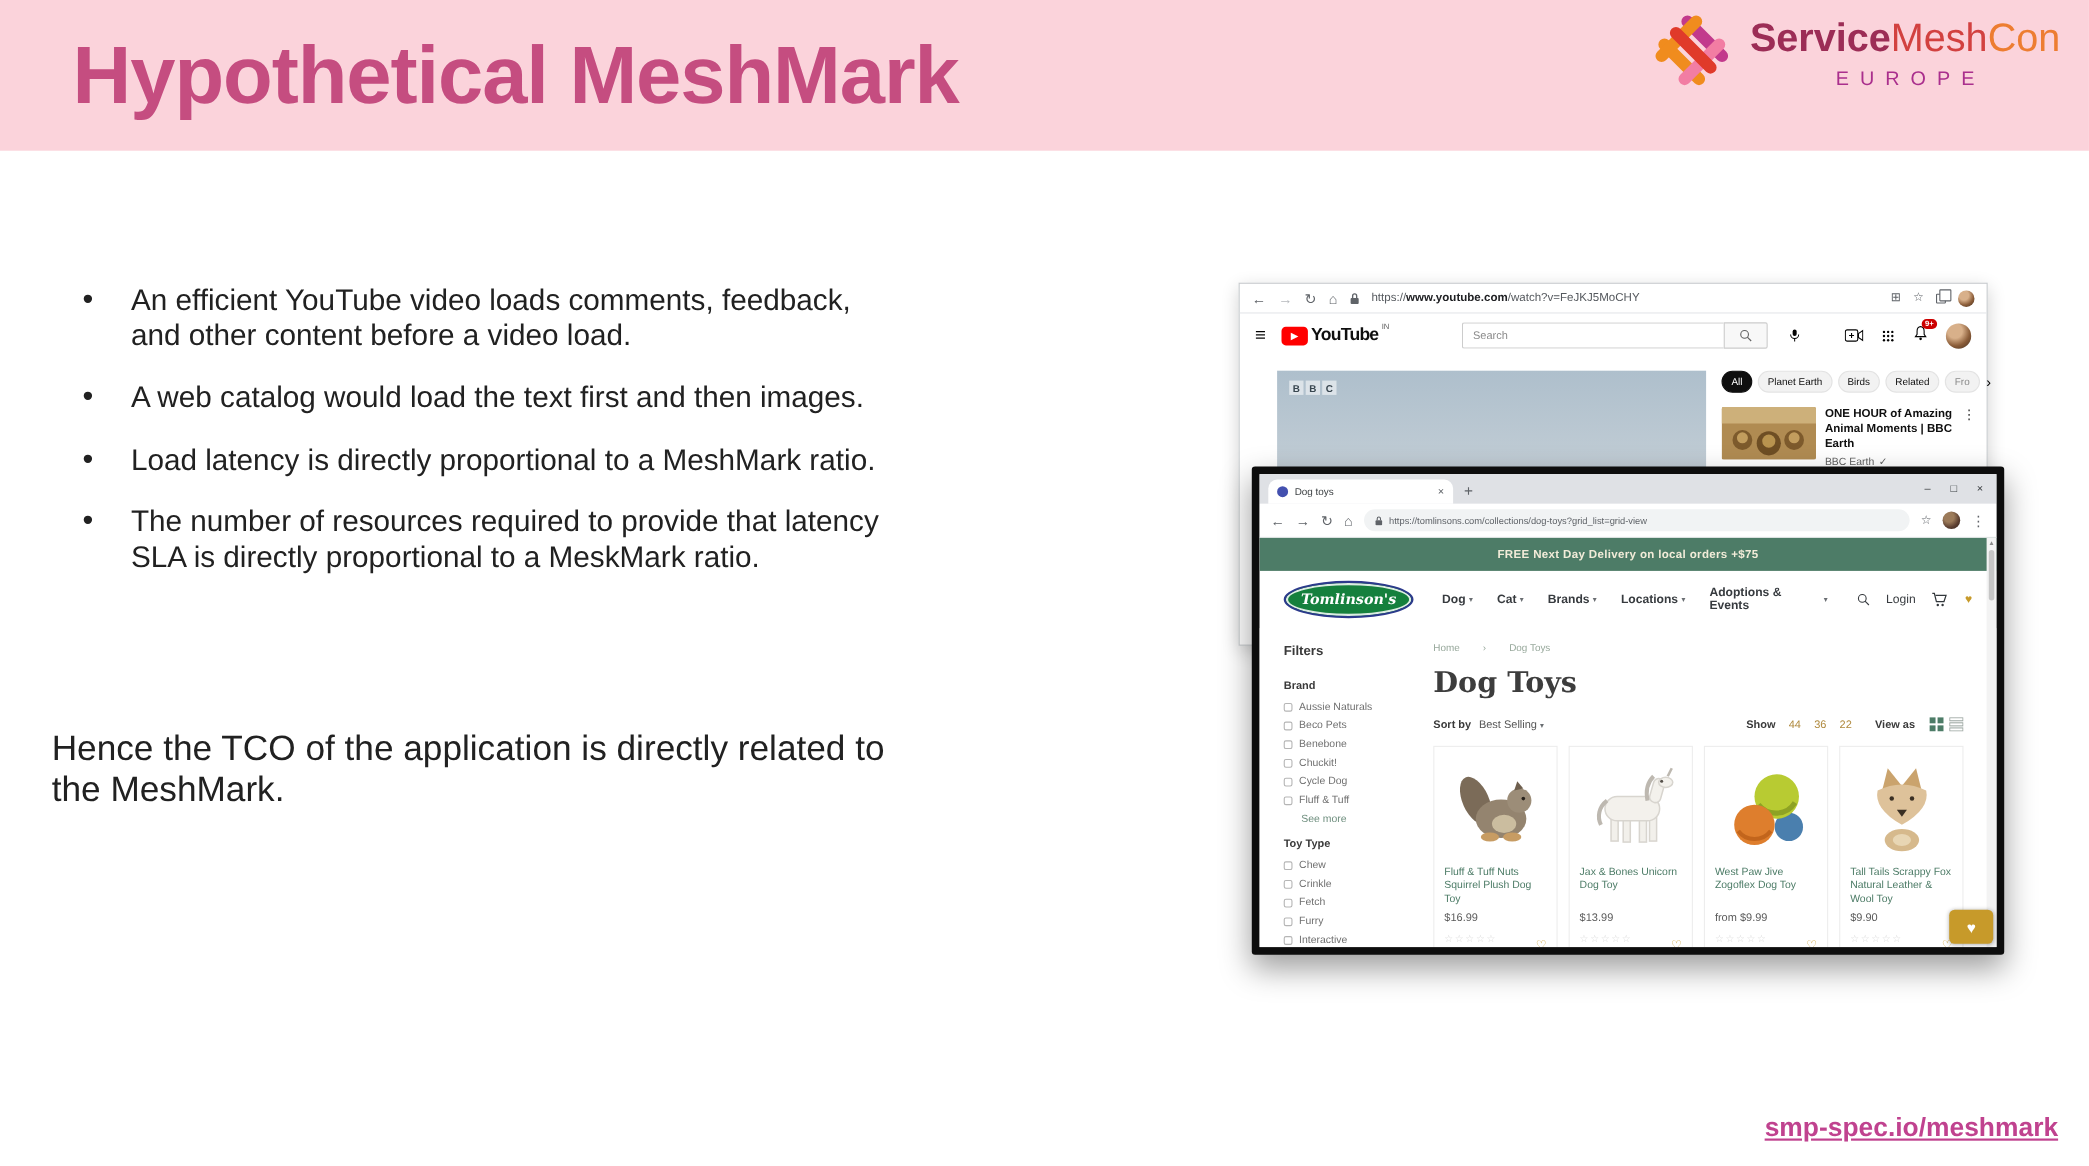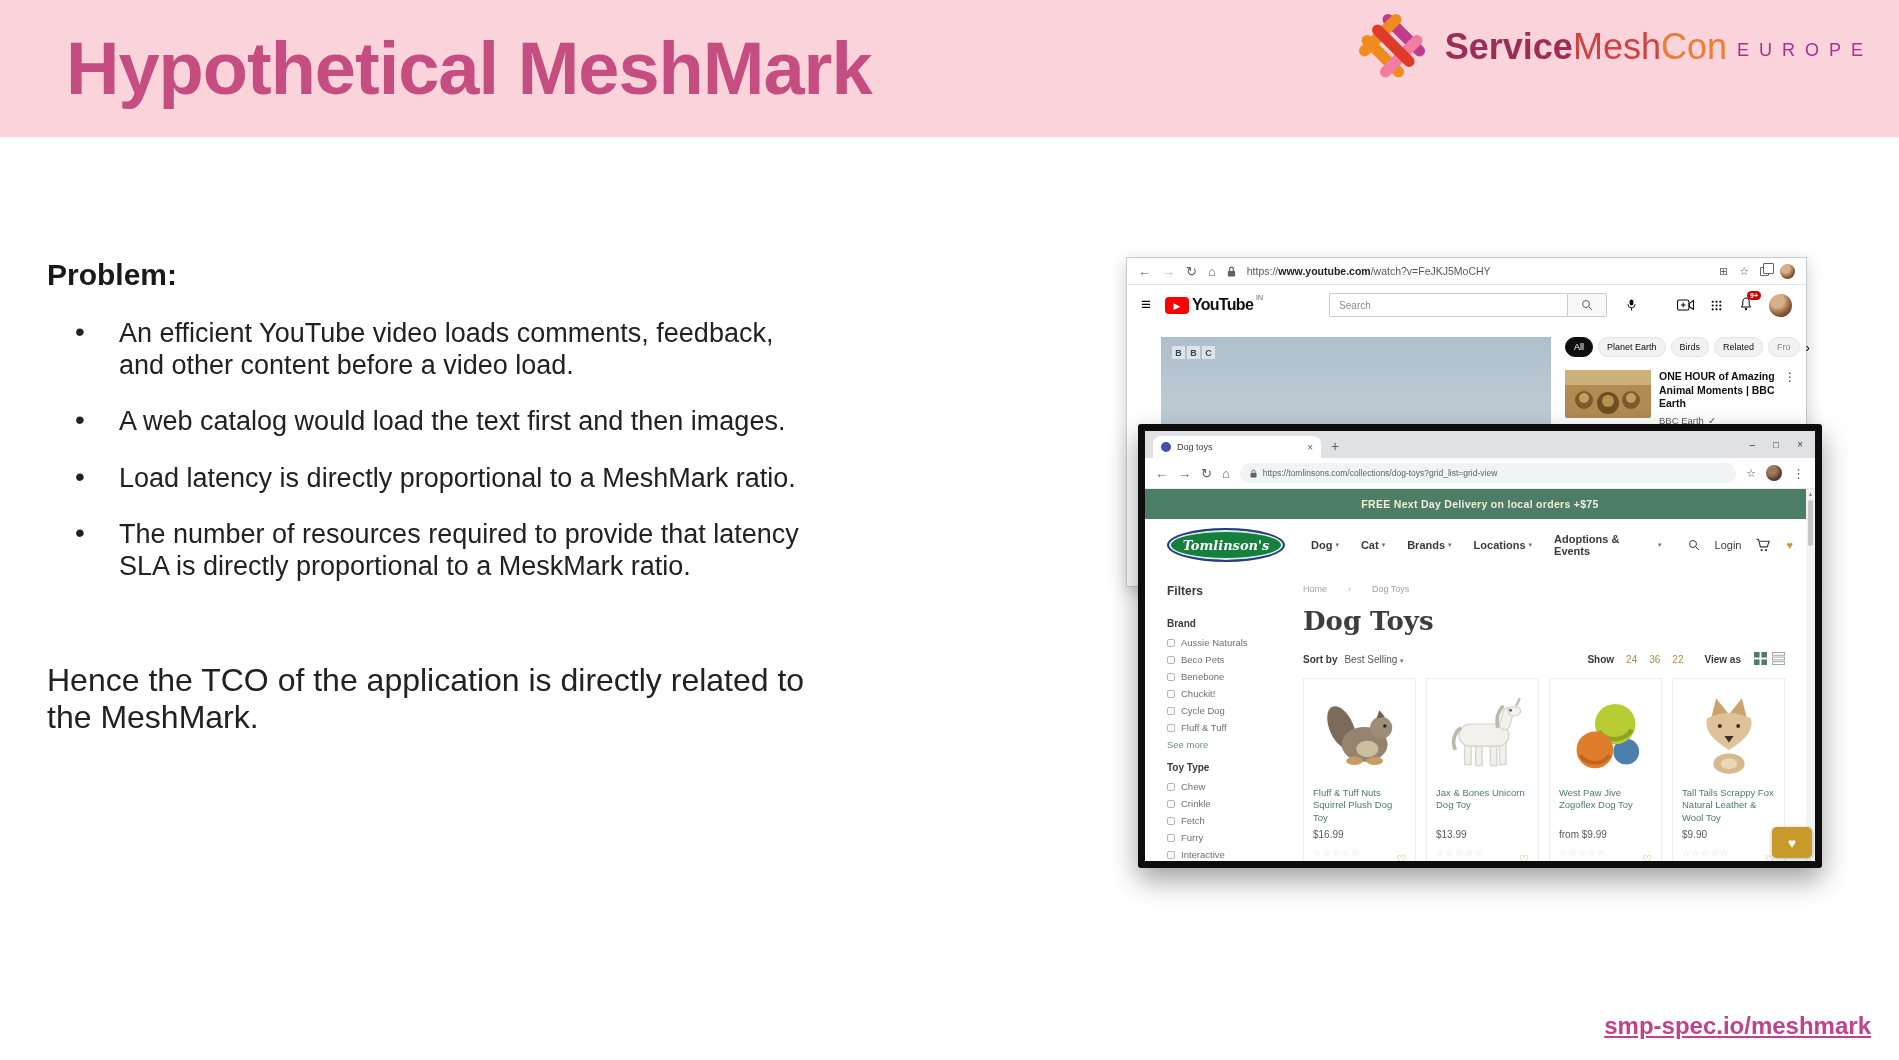--- a/index.html
+++ b/index.html
@@ -5,21 +5,21 @@
   * { margin:0; padding:0; box-sizing:border-box; }
   html,body { width:1899px; height:1060px; }
   body { position:relative; overflow:hidden; background:#fff;
          font-family:"Liberation Sans","DejaVu Sans",sans-serif; color:#1f1f1f; }
 
   
   .hdr { position:absolute; left:0; top:0; width:1899px; height:137px; background:#fbd3db;
          display:flex; align-items:center; }
   .hdr-title { padding-left:66px; font-size:74px; font-weight:bold; color:#c54d80; letter-spacing:-1px; }
   .brand { position:absolute; right:26px; top:10px; display:flex; align-items:center; gap:16px; }
-  .brand-text { display:flex; align-items:center; }
+  .brand-text { display:flex; flex-direction:column; align-items:center; }
   .brand-line { font-size:36px; letter-spacing:0; }
   .brand-line .svc { font-weight:bold; color:#9c2d56; }
   .brand-line .msh { color:#d24140; }
   .brand-line .con { color:#ed7d31; }
   .brand-region { font-size:18px; letter-spacing:10px; color:#aa2f8d; margin-top:6px; text-indent:10px; }
 
   
   .problem { position:absolute; left:47px; top:258px; width:980px; }
   .problem h2 { font-size:30px; font-weight:bold; color:#191919; margin-bottom:26px; }
   .blist { list-style:none; width:770px; }
@@ -111,21 +111,21 @@
   .nav-item { font-size:11px; font-weight:bold; color:#373b3f; display:flex; align-items:center; gap:3px;}
   .caret { font-size:7px; color:#6a6e72; }
   .shop-actions { margin-left:auto; display:flex; align-items:center; gap:15px; font-size:11px; color:#373b3f;}
   .gold { color:#c79a2a; }
   .shop-body { flex:1; display:flex; gap:18px; padding:13px 20px 0 22px; background:#fff; overflow:hidden; }
   .filters { width:118px; flex:none; font-size:9.5px; color:#707070; }
   .filters-h { font-size:12px; font-weight:bold; color:#3a3a3a; margin-bottom:20px; }
   .fgroup-t { font-size:10px; font-weight:bold; color:#3a3a3a; margin:10px 0 8px; }
   .fitem { display:flex; align-items:center; gap:6px; margin-bottom:6px; }
   .cb { width:8px; height:8px; border:1px solid #b5b5b5; border-radius:2px; flex:none; }
-  .see-more { color:#6f8f7f; margin:3px 0 12px; }
+  .see-more { color:#6f8f7f; margin:3px 16px 12px; }
   .catalog { flex:1; display:flex; flex-direction:column; min-width:0; padding-right:10px;}
   .crumb { font-size:9px; color:#97a89b; display:flex; gap:21px; }
   .cat-title { font-family:"DejaVu Serif","Liberation Serif",serif; font-size:26px; font-weight:bold;
                color:#3d3d3d; margin:12px 0 16px; }
   .sortbar { display:flex; align-items:flex-end; font-size:10px; color:#555; gap:7px; }
   .sortbar .lbl { font-weight:bold; color:#3a3a3a; }
   .show-opt { color:#b08a3e; margin-left:5px; }
   .view-icons { display:flex; gap:5px; margin-left:6px; }
   .cards { display:flex; gap:10px; margin-top:13px; }
   .card { flex:1; border:1px solid #ededed; background:#fff; padding:8px 9px; position:relative; height:196px; }
@@ -163,21 +163,20 @@
     <div class="brand-text">
       <div class="brand-line">
         <span class="svc">Service</span><span class="msh">Mesh</span><span class="con">Con</span>
       </div>
       <div class="brand-region">EUROPE</div>
     </div>
   </div>
 </div>
 
 <div class="problem">
-  <h2>Problem:</h2>
   <ul class="blist">
     <li>An efficient YouTube video loads comments, feedback, and other content before a video load.</li>
     <li>A web catalog would load the text first and then images.</li>
     <li>Load latency is directly proportional to a MeshMark ratio.</li>
     <li>The number of resources required to provide that latency SLA is directly proportional to a MeskMark ratio.</li>
   </ul>
 </div>
 <p class="conclusion">Hence the TCO of the application is directly related to the MeshMark.</p>
 
 <div class="win-yt">
@@ -415,21 +414,21 @@
         <div class="crumb">
           <span>Home</span>
           <span>›</span>
           <span>Dog Toys</span>
         </div>
         <div class="cat-title">Dog Toys</div>
         <div class="sortbar">
           <span class="lbl">Sort by</span>
           <span><span>Best Selling</span> <span class="caret">▾</span></span>
           <span style="margin-left:auto" class="lbl">Show</span>
-          <span class="show-opt">24</span>
+          <span class="show-opt">44</span>
           <span class="show-opt">36</span>
           <span class="show-opt">22</span>
           <span class="lbl" style="margin-left:14px">View as</span>
           <span class="view-icons">
             <svg width="13" height="13" viewBox="0 0 14 14">
               <g fill="#4d7c67">
                   <rect width="6" height="6"></rect>
                   <rect x="8" width="6" height="6"></rect>
                   <rect y="8" width="6" height="6"></rect>
                   <rect x="8" y="8" width="6" height="6"></rect>

